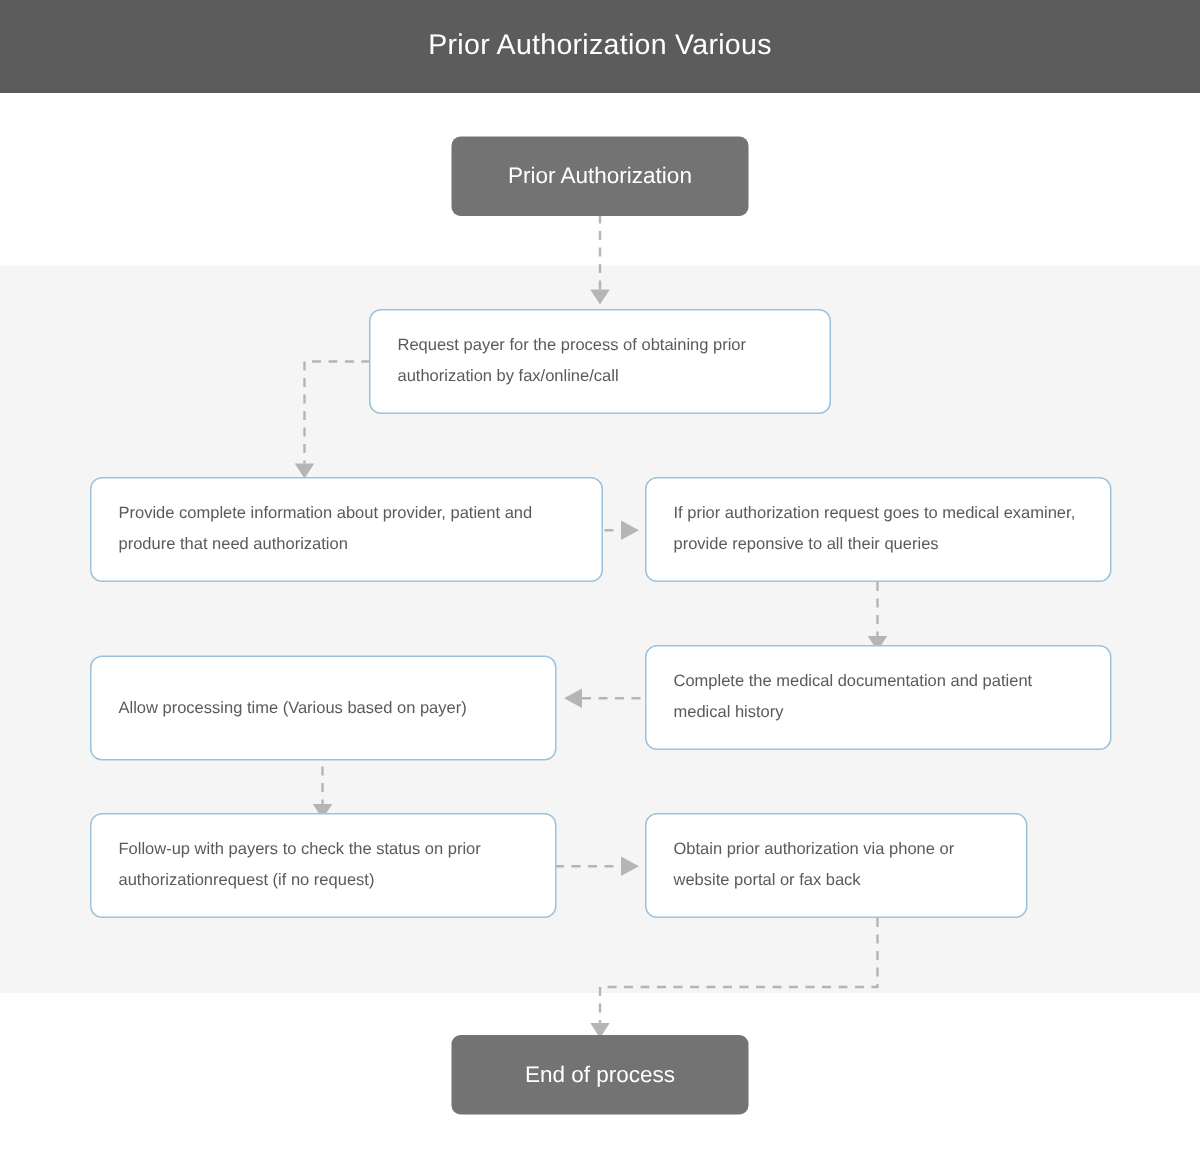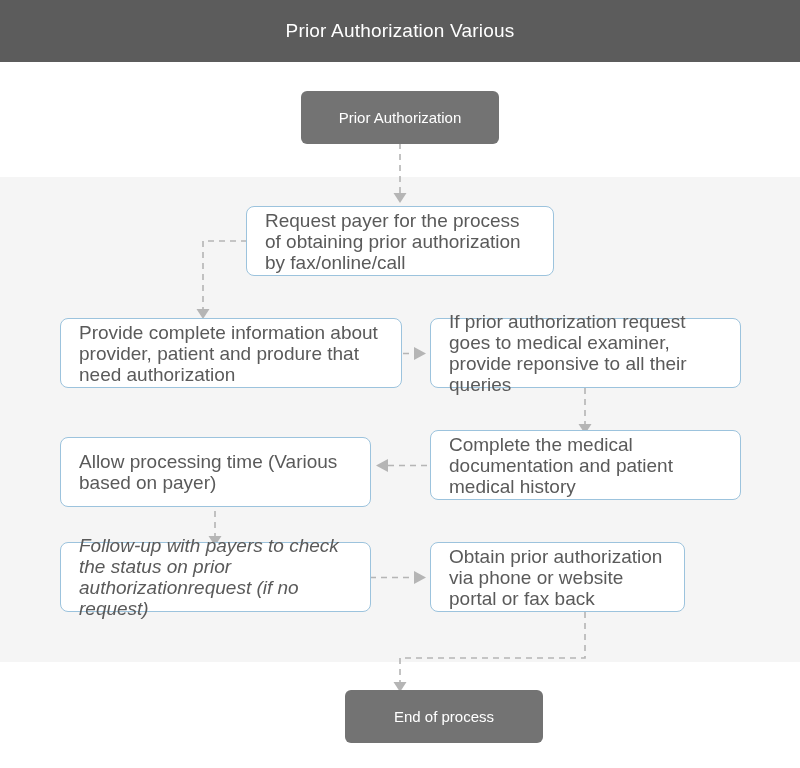--- a/index.html
+++ b/index.html
@@ -74,21 +74,21 @@
     position: absolute;
     background: #ffffff;
     border: 1.5px solid #9cc3dd;
     border-radius: 8px;
     box-sizing: border-box;
     display: flex;
     align-items: center;
   }
   .node-process .node-text {
     color: #5a5a5a;
-    font-size: 19px;
+    font-size: 11px;
     line-height: 21px;
     padding: 0 18px;
     text-align: left;
   }
 
   
   .conn {
     position: absolute;
   }
   .conn svg {
@@ -179,25 +179,25 @@
   </div>
 
   <div class="node-process" style="left:60px; top:437px; width:311px; height:70px;align-items:center;">
     <span class="node-text">Allow processing time (Various based on payer)</span>
   </div>
 
   <div class="node-process" style="left:430px; top:430px; width:311px; height:70px;justify-content:center;">
     <span class="node-text">Complete the medical documentation and patient medical history</span>
   </div>
 
-  <div class="node-process" style="left:60px; top:542px; width:311px; height:70px;font-style:italic;">
+  <div class="node-process" style="left:60px; top:542px; width:311px; height:70px;">
     <span class="node-text">Follow-up with payers to check the status on prior authorizationrequest (if no request)</span>
   </div>
 
   <div class="node-process" style="left:430px; top:542px; width:255px; height:70px;">
     <span class="node-text">Obtain prior authorization via phone or website portal or fax back</span>
   </div>
 
-  <div class="node-terminal" style="left:301px; top:690px; width:198px; height:53px;margin-left:44px;">
+  <div class="node-terminal" style="left:301px; top:690px; width:198px; height:53px;">
     <span class="node-text">End of process</span>
   </div>
 
 </div>
 
 </body></html>

